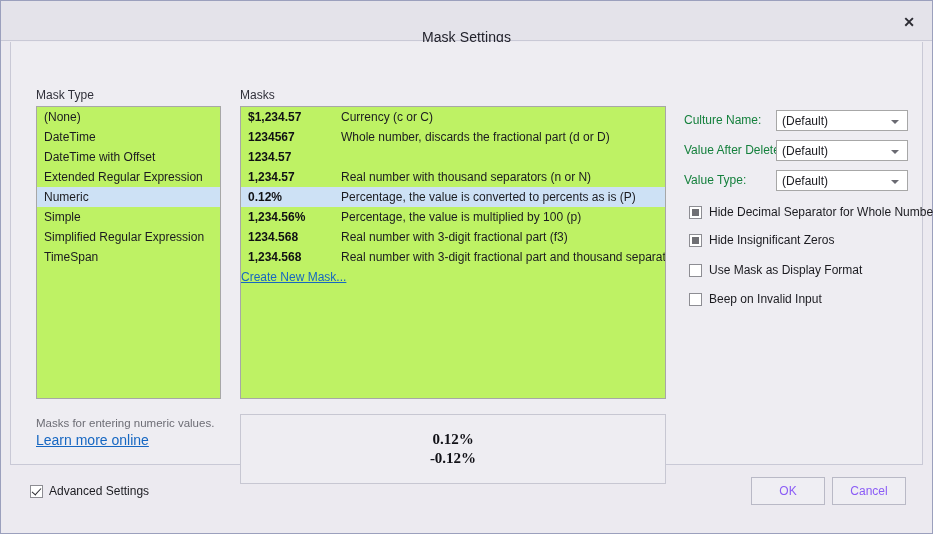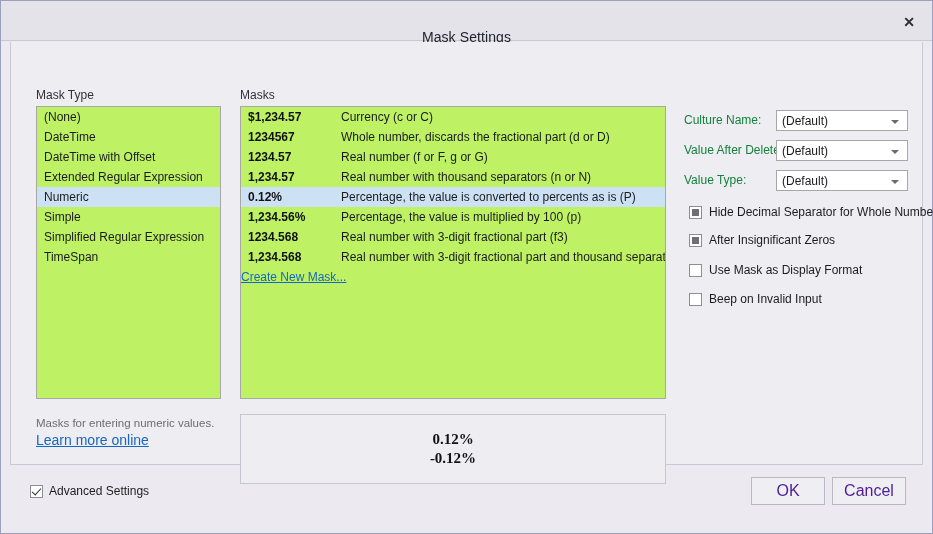--- a/index.html
+++ b/index.html
@@ -281,22 +281,22 @@
   .footer-chk .chk-label { left: 19px; top: 0px; font-size: 12px; }
 
   .btn {
     position: absolute;
     top: 476px;
     width: 74px;
     height: 28px;
     box-sizing: border-box;
     background: #efeef3;
     border: 1px solid #b9b9c6;
-    font-size: 16px;
-    color: #4c1d95;
+    font-size: 12px;
+    color: #8b5cf6;
     line-height: 26px;
     text-align: center;
     cursor: pointer;
   }
   #ok-button { left: 750px; }
   #cancel-button { left: 831px; }
 </style>
 </head>
 <body>
 
@@ -326,21 +326,20 @@
       <div class="mask-row">
         <span class="mask-sample">$1,234.57</span>
         <span class="mask-desc">Currency (c or C)</span>
       </div>
       <div class="mask-row">
         <span class="mask-sample">1234567</span>
         <span class="mask-desc">Whole number, discards the fractional part (d or D)</span>
       </div>
       <div class="mask-row">
         <span class="mask-sample">1234.57</span>
-        <span class="mask-desc">Real number (f or F, g or G)</span>
       </div>
       <div class="mask-row">
         <span class="mask-sample">1,234.57</span>
         <span class="mask-desc">Real number with thousand separators (n or N)</span>
       </div>
       <div class="mask-row selected">
         <span class="mask-sample">0.12%</span>
         <span class="mask-desc">Percentage, the value is converted to percents as is (P)</span>
       </div>
       <div class="mask-row">
@@ -379,21 +378,21 @@
         <span class="combo-arrow"></span>
       </div>
     </div>
 
     <div class="chk-row" style="top:162px;">
       <span class="chk-box indeterminate"></span>
       <span class="chk-label">Hide Decimal Separator for Whole Numbers</span>
     </div>
     <div class="chk-row" style="top:190px;">
       <span class="chk-box indeterminate"></span>
-      <span class="chk-label">After Insignificant Zeros</span>
+      <span class="chk-label">Hide Insignificant Zeros</span>
     </div>
     <div class="chk-row" style="top:220px;">
       <span class="chk-box"></span>
       <span class="chk-label">Use Mask as Display Format</span>
     </div>
     <div class="chk-row" style="top:249px;">
       <span class="chk-box"></span>
       <span class="chk-label">Beep on Invalid Input</span>
     </div>
 

